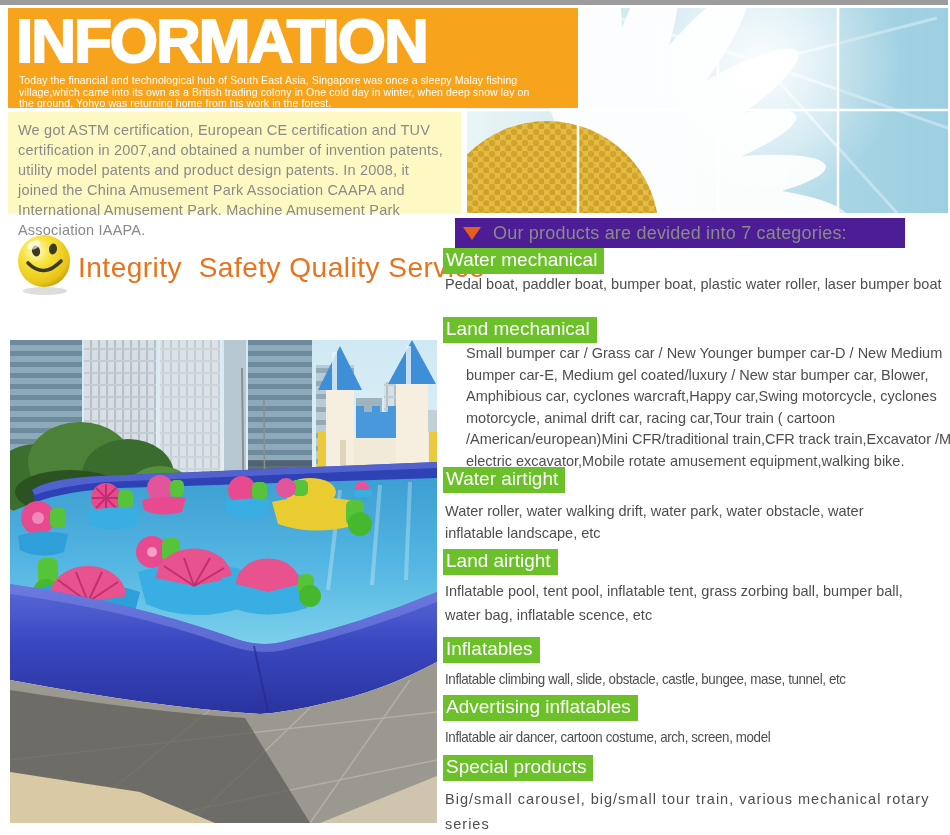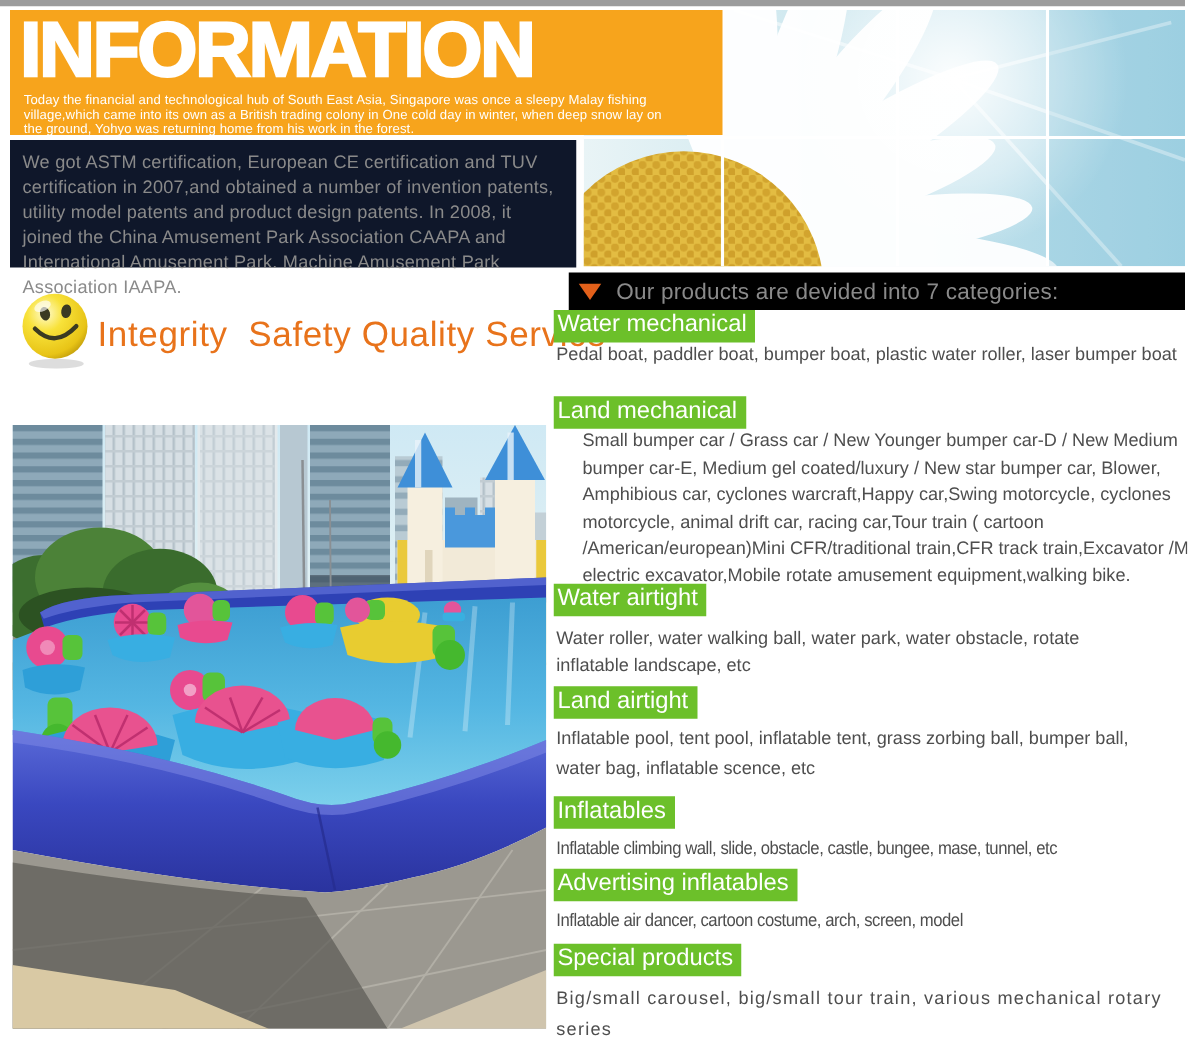--- a/index.html
+++ b/index.html
@@ -14,29 +14,29 @@
   .banner{left:8px;top:8px;width:570px;height:100px;background:#F7A41C;z-index:3;}
   .banner-title{position:absolute;left:8px;top:0px;color:#fff;font-size:62px;font-weight:bold;
                 letter-spacing:-2px;line-height:66px;text-align:right;-webkit-text-stroke:2px #fff;}
   .banner-sub{position:absolute;left:11px;top:67px;color:#fff;font-size:10.5px;line-height:11.6px;
               letter-spacing:0.1px;white-space:nowrap;}
 
   
   .daisy{left:467px;top:8px;width:481px;height:205px;z-index:1;}
 
   
-  .cert{left:8px;top:112px;width:433px;height:86px;background:#0f172a;padding:8px 10px;
+  .cert{left:8px;top:112px;width:433px;height:86px;background:#fef9c3;padding:8px 10px;
         color:#8a8a8a;font-size:14.5px;line-height:20px;letter-spacing:0.2px;}
 
   
   .smiley{left:16px;top:233px;width:58px;height:62px;}
   .slogan-text{left:78px;top:252px;color:#E8731B;font-size:28px;letter-spacing:0.5px;white-space:pre;}
 
   
-  .prod-header{left:455px;top:218px;width:493px;height:30px;background:#000000;display:flex;
+  .prod-header{left:455px;top:218px;width:450px;height:30px;background:#4c1d95;display:flex;
                align-items:center;}
   .tri{width:0;height:0;border-left:9px solid transparent;border-right:9px solid transparent;
        border-top:13px solid #E2601A;margin-left:8px;}
   .prod-header-text{color:#8a8a8a;font-size:18px;margin-left:12px;letter-spacing:0.2px;}
 
   
   .cat-label{position:absolute;left:443px;background:#6CC02A;color:#fff;font-size:19px;
              padding:0 7px 3px 3px;line-height:23px;white-space:nowrap;}
   .cat-desc{position:absolute;left:445px;width:505px;color:#4e4e4e;font-size:14.5px;line-height:21px;}
   .desc-0{top:274px;}
@@ -149,21 +149,21 @@
     <div class="prod-header-text">Our products are devided into 7 categories:</div>
   </div>
 
   <div class="cat-label lbl-0">Water mechanical</div>
   <div class="cat-desc desc-0">Pedal boat, paddler boat, bumper boat, plastic water roller, laser bumper boat</div>
 
   <div class="cat-label lbl-1">Land mechanical</div>
   <div class="cat-desc desc-1">Small bumper car / Grass car / New Younger  bumper car-D / New Medium bumper car-E, Medium gel coated/luxury / New star bumper car, Blower, Amphibious car, cyclones warcraft,Happy car,Swing motorcycle, cyclones motorcycle, animal drift car, racing car,Tour train ( cartoon /American/european)Mini CFR/traditional train,CFR track train,Excavator /Mini electric excavator,Mobile rotate amusement equipment,walking bike.</div>
 
   <div class="cat-label lbl-2">Water airtight</div>
-  <div class="cat-desc desc-2">Water roller, water walking ball, water park, water obstacle, rotate inflatable landscape, etc</div>
+  <div class="cat-desc desc-2">Water roller, water walking drift, water park, water obstacle, water inflatable landscape, etc</div>
 
   <div class="cat-label lbl-3">Land airtight</div>
   <div class="cat-desc desc-3">Inflatable pool, tent pool, inflatable tent, grass zorbing ball, bumper ball, water bag, inflatable scence, etc</div>
 
   <div class="cat-label lbl-4">Inflatables</div>
   <div class="cat-desc desc-4">Inflatable climbing wall, slide, obstacle, castle, bungee, mase, tunnel, etc</div>
 
   <div class="cat-label lbl-5">Advertising inflatables</div>
   <div class="cat-desc desc-5">Inflatable air dancer, cartoon costume, arch, screen, model</div>
 

